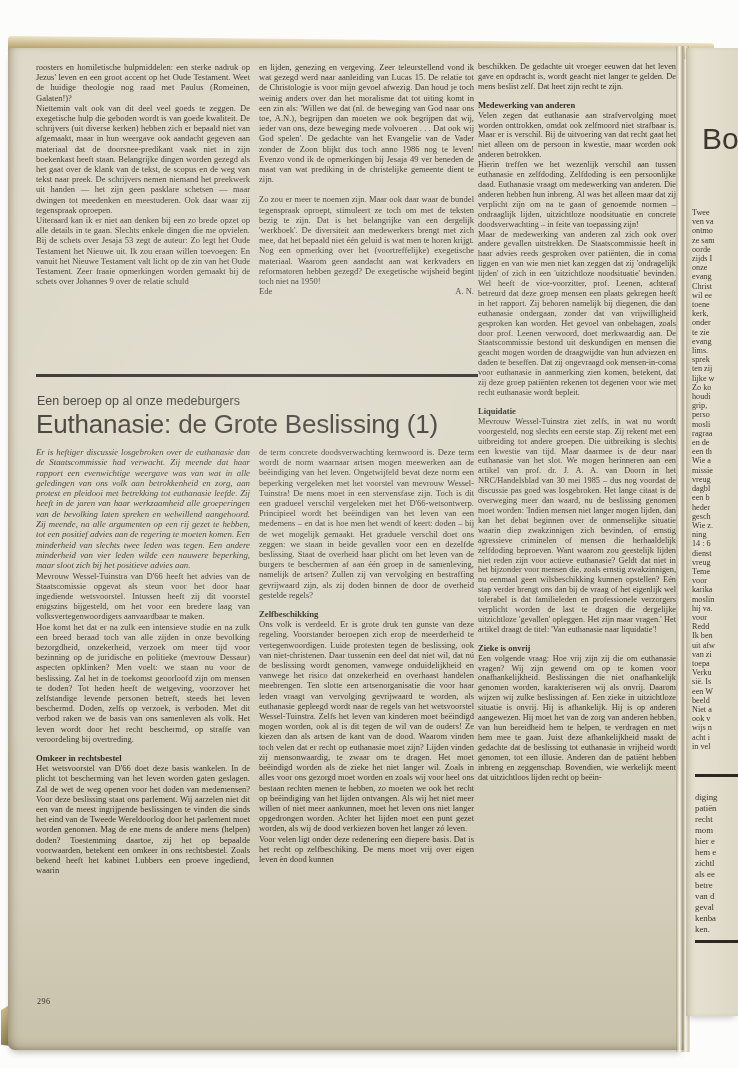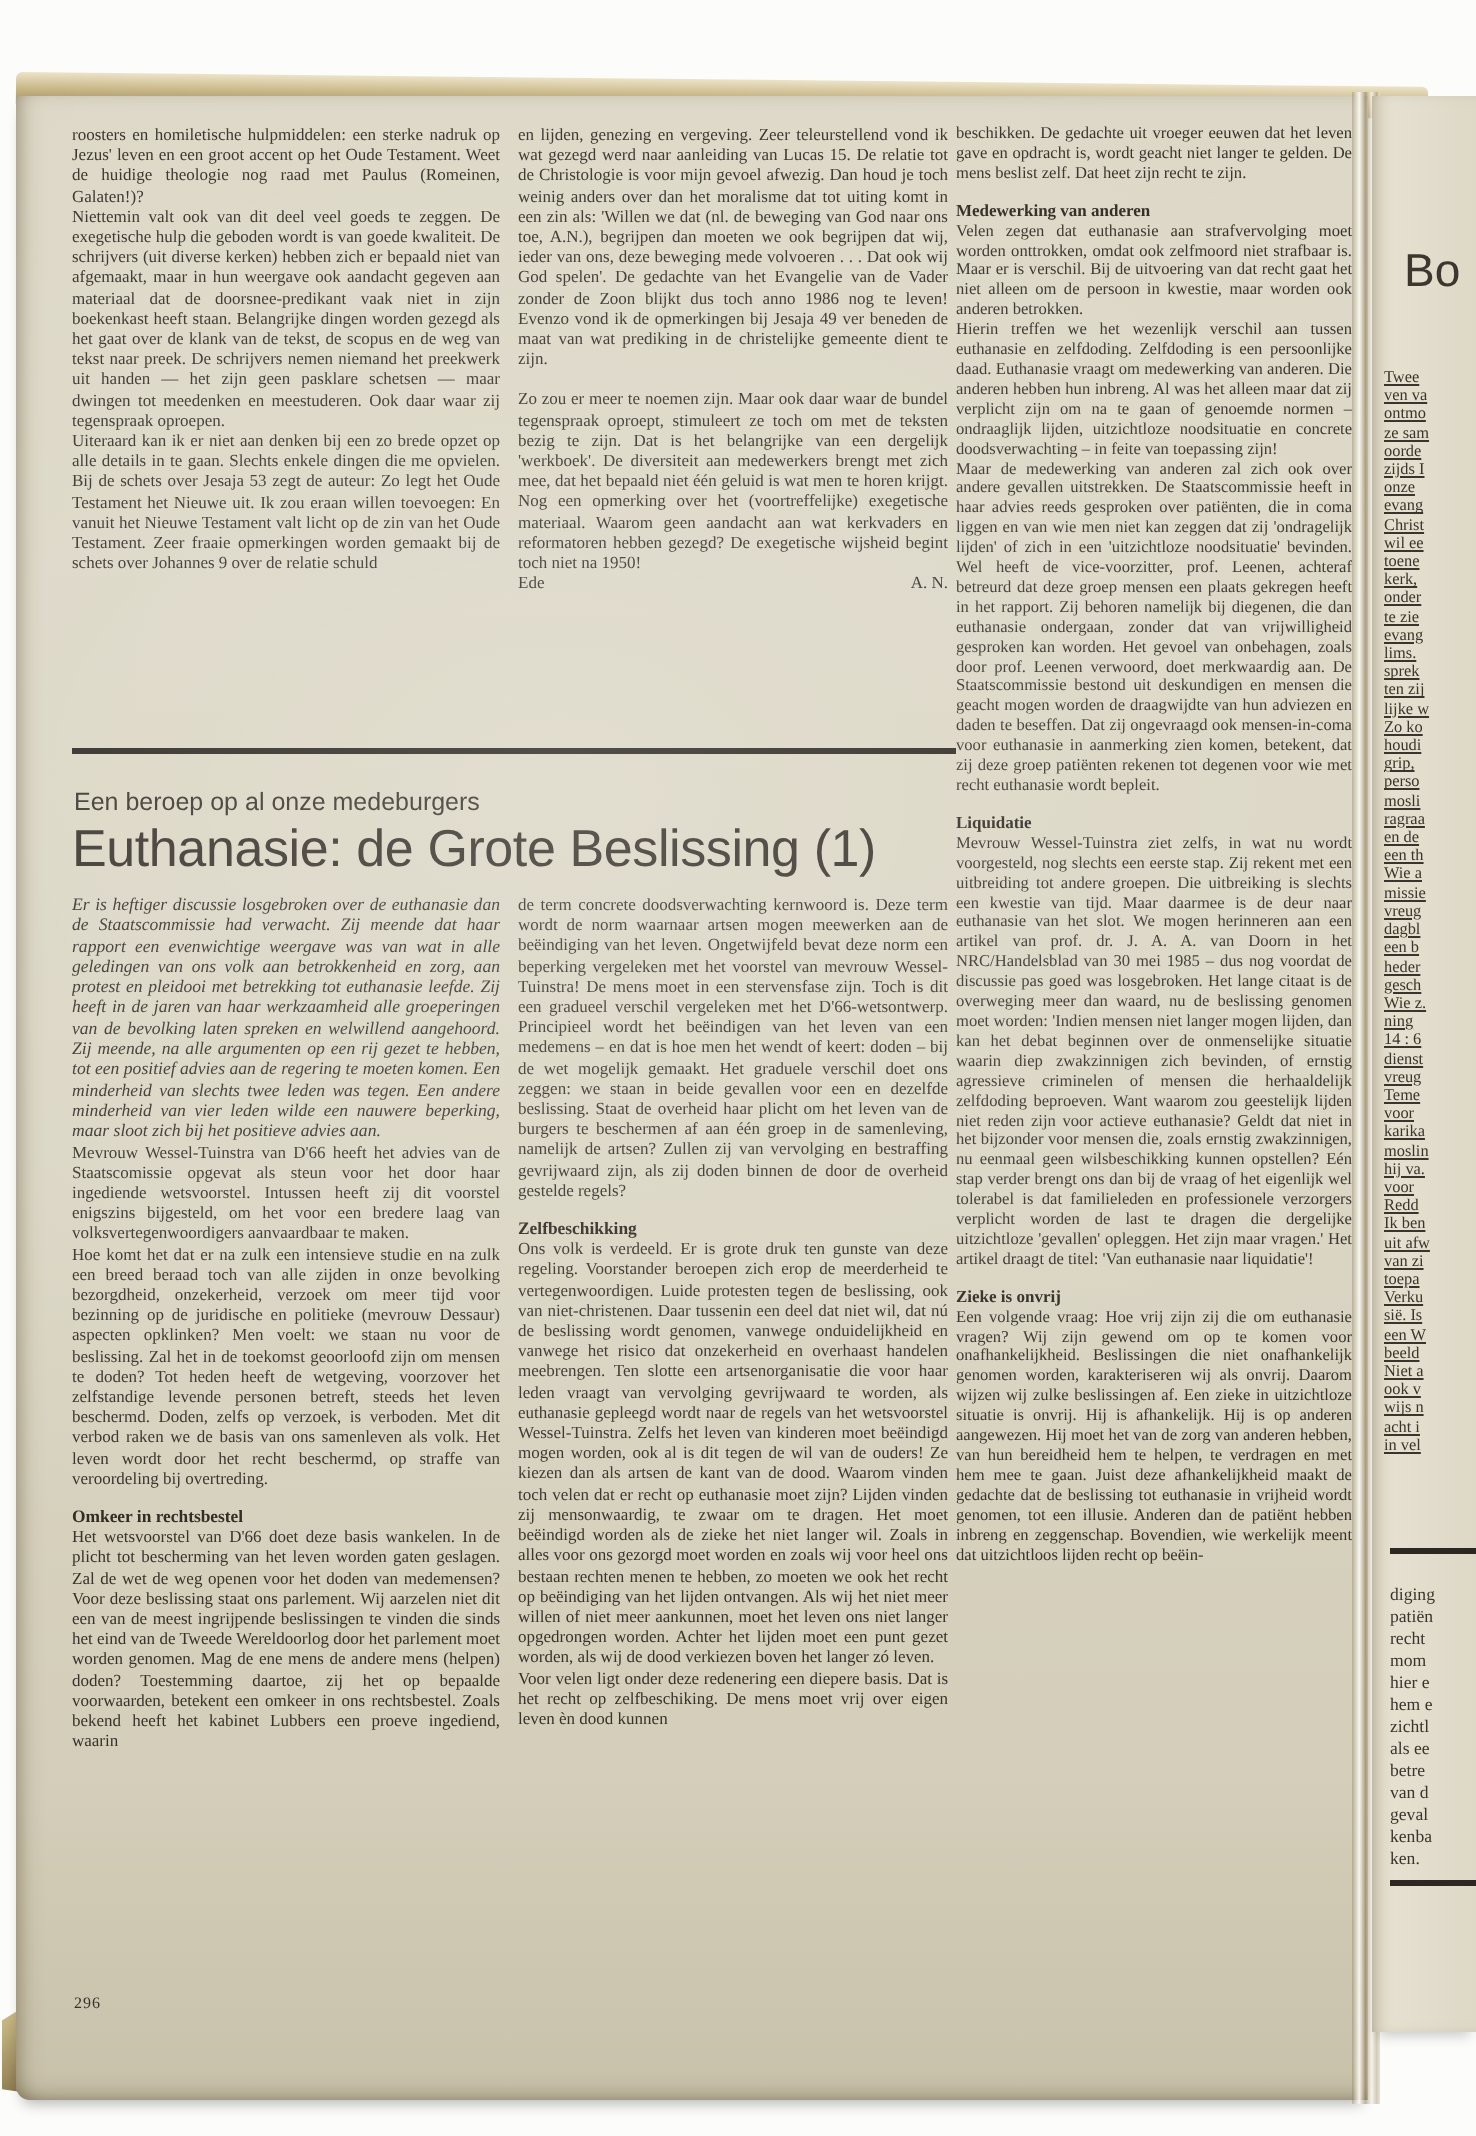--- a/index.html
+++ b/index.html
@@ -80,27 +80,27 @@
 
   .review-col1{left:28px;top:14px;width:214px;height:298px;}
   .review-col2{left:251px;top:14px;width:215px;height:298px;}
   .euth-col1{left:28px;top:399px;width:214px;height:552px;}
   .euth-col2{left:251px;top:399px;width:215px;height:552px;}
   .euth-col3{left:470px;top:14px;width:198px;height:944px;}
 
   
   .np-heading{
     position:absolute;left:16px;top:74px;
-    font-family:"Liberation Sans", sans-serif;font-size:23px;color:#3b362e;
+    font-family:"Liberation Sans", sans-serif;font-size:30px;color:#3b362e;
   }
   .np-text{
     position:absolute;left:6px;width:46px;overflow:hidden;
     font-size:8.2px;line-height:9.2px;color:#3a352c;white-space:pre-line;
   }
-  .np-frag{top:136px;height:620px;text-decoration:underline;}
+  .np-frag{top:160px;height:620px;}
   .np-boxed{top:744px;height:146px;font-size:8.8px;line-height:11px;left:9px;}
   .np-rule{position:absolute;left:9px;width:43px;height:3px;background:#2c2721;}
   .np-rule.r1{top:726px;}
   .np-rule.r2{top:892px;}
 </style>
 </head>
 <body>
 
 <div class="scene">
 

